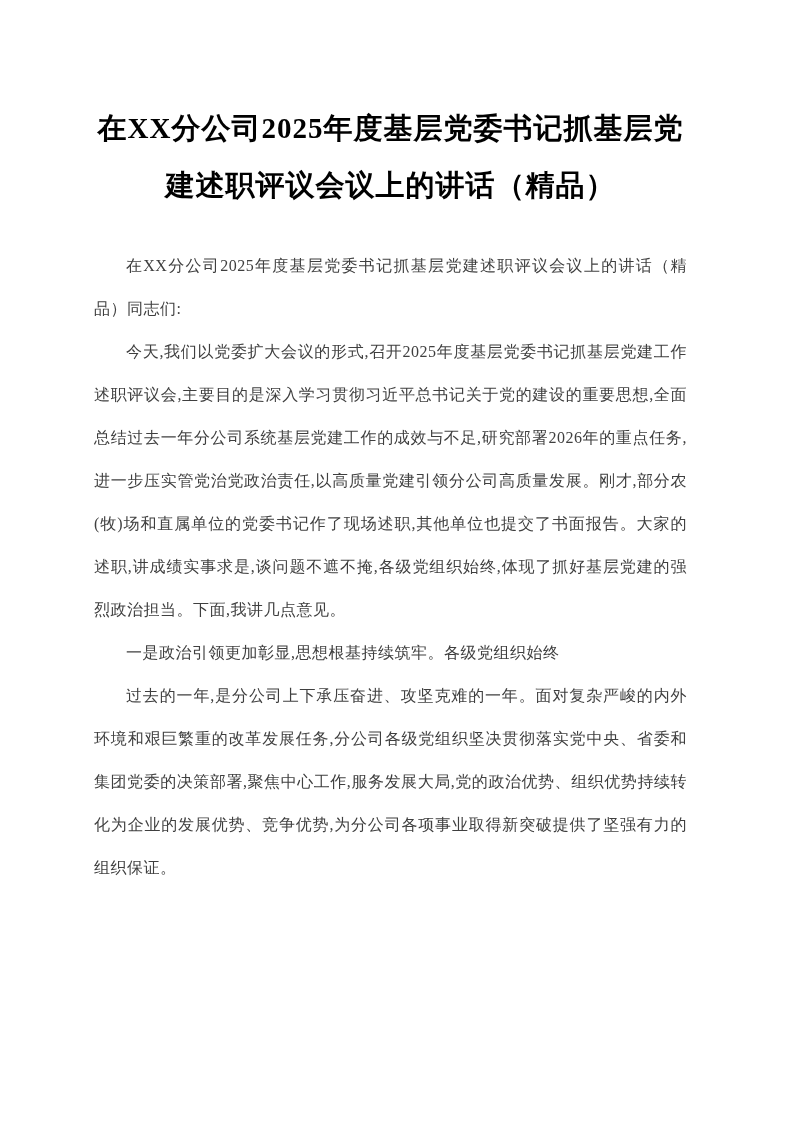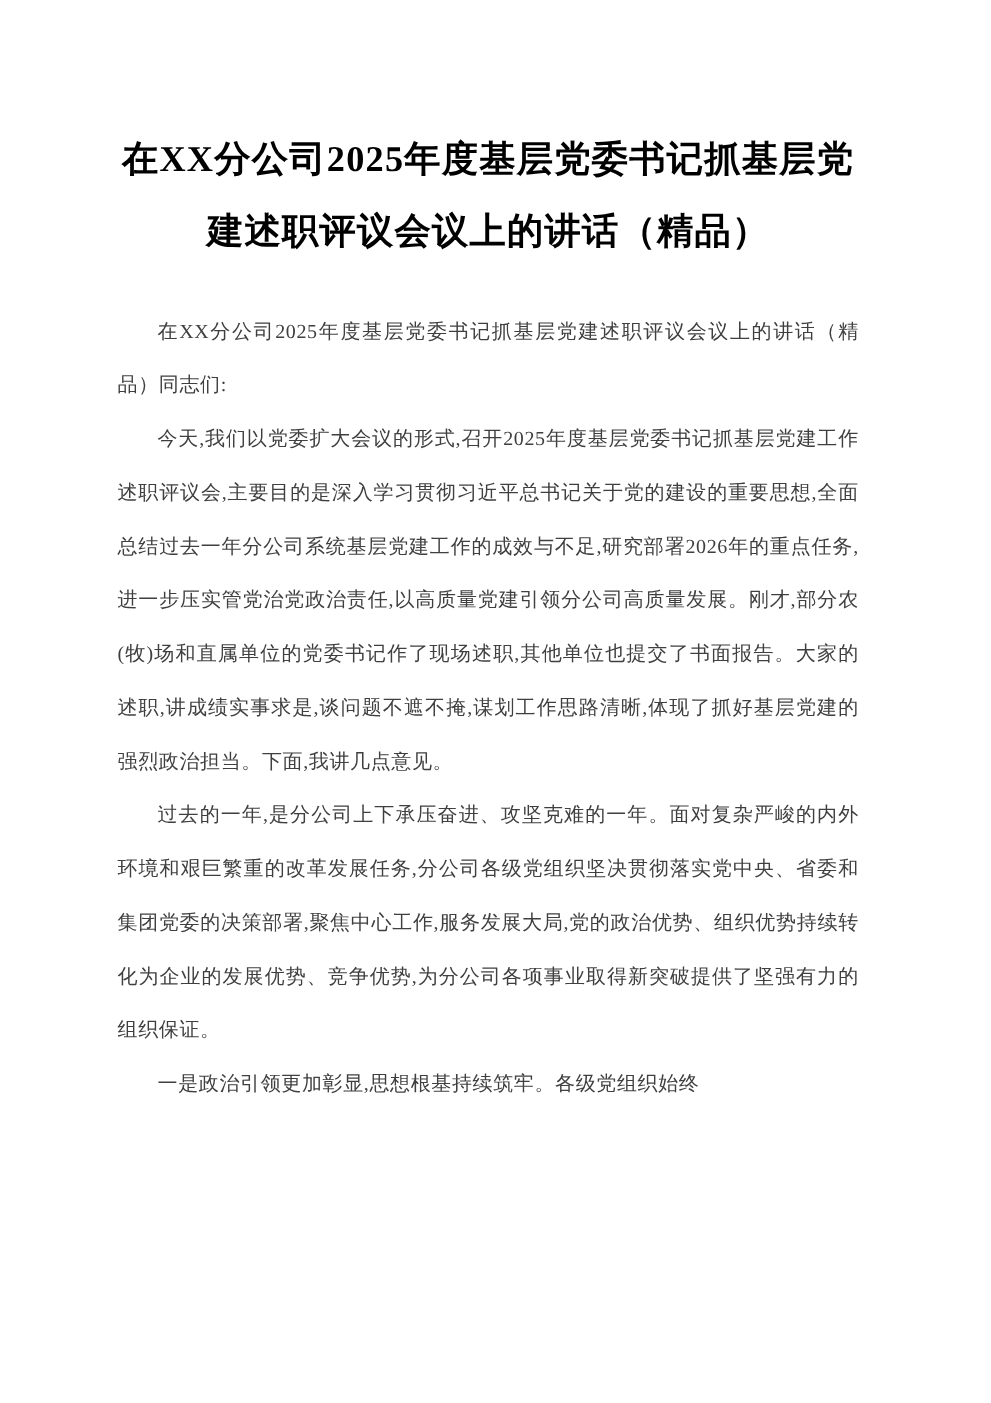--- a/index.html
+++ b/index.html
@@ -39,19 +39,19 @@
   }
 </style>
 </head>
 <body>
 
 <div class="page">
   <h1 class="doc-title">在XX分公司2025年度基层党委书记抓基层党建述职评议会议上的讲话（精品）</h1>
 
   <p class="para">在XX分公司2025年度基层党委书记抓基层党建述职评议会议上的讲话（精品）同志们:</p>
 
-  <p class="para">今天,我们以党委扩大会议的形式,召开2025年度基层党委书记抓基层党建工作述职评议会,主要目的是深入学习贯彻习近平总书记关于党的建设的重要思想,全面总结过去一年分公司系统基层党建工作的成效与不足,研究部署2026年的重点任务,进一步压实管党治党政治责任,以高质量党建引领分公司高质量发展。刚才,部分农(牧)场和直属单位的党委书记作了现场述职,其他单位也提交了书面报告。大家的述职,讲成绩实事求是,谈问题不遮不掩,谋划工作思路清晰,体现了抓好基层党建的强烈政治担当。下面,我讲几点意见。</p>
+  <p class="para">今天,我们以党委扩大会议的形式,召开2025年度基层党委书记抓基层党建工作述职评议会,主要目的是深入学习贯彻习近平总书记关于党的建设的重要思想,全面总结过去一年分公司系统基层党建工作的成效与不足,研究部署2026年的重点任务,进一步压实管党治党政治责任,以高质量党建引领分公司高质量发展。刚才,部分农(牧)场和直属单位的党委书记作了现场述职,其他单位也提交了书面报告。大家的述职,讲成绩实事求是,谈问题不遮不掩,各级党组织始终,体现了抓好基层党建的强烈政治担当。下面,我讲几点意见。</p>
 
 
+  <p class="para">一是政治引领更加彰显,思想根基持续筑牢。各级党组织始终</p>
+
   <p class="para">过去的一年,是分公司上下承压奋进、攻坚克难的一年。面对复杂严峻的内外环境和艰巨繁重的改革发展任务,分公司各级党组织坚决贯彻落实党中央、省委和集团党委的决策部署,聚焦中心工作,服务发展大局,党的政治优势、组织优势持续转化为企业的发展优势、竞争优势,为分公司各项事业取得新突破提供了坚强有力的组织保证。</p>
-
-  <p class="para">一是政治引领更加彰显,思想根基持续筑牢。各级党组织始终</p>
 </div>
 
 </body></html>

